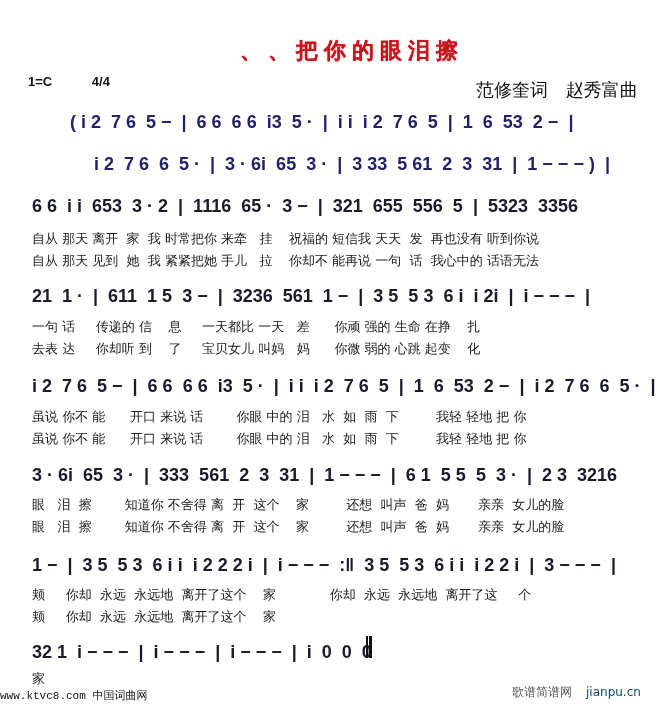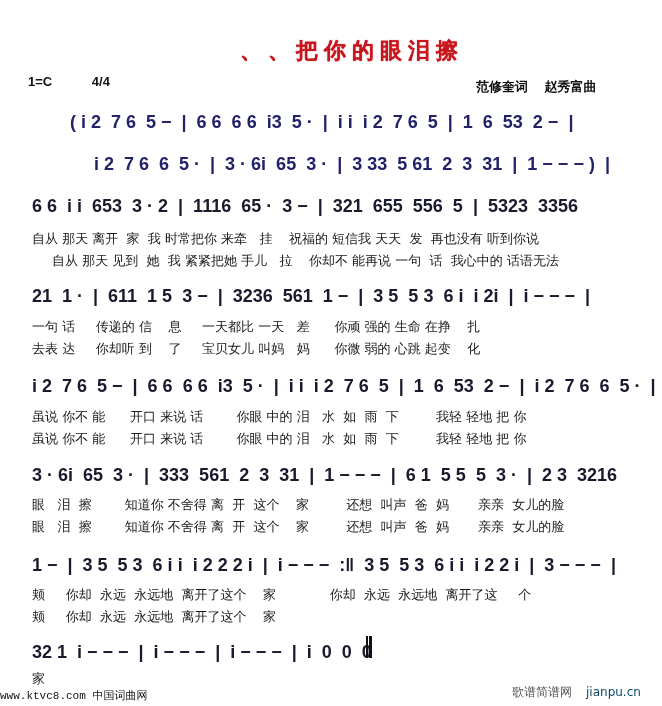--- a/index.html
+++ b/index.html
@@ -13,21 +13,21 @@
     font-size: 22px; color: #c8141c; letter-spacing: 6px;
     text-shadow: 0 0 1px #c8141c;
   }
   .meta-left {
     position: absolute; left: 28px; top: 74px;
     font-family: "Liberation Sans", sans-serif; font-weight: bold; font-size: 13px;
   }
   .meta-left span { margin-right: 36px; }
   .meta-right {
     position: absolute; left: 476px; top: 78px;
-    font-family: "DejaVu Sans", sans-serif; font-weight: bold; font-size: 13px;
+    font-family: "DejaVu Sans", sans-serif; font-weight: normal; font-size: 18px;
   }
   .meta-right span { margin-right: 12px; }
 
   .notes {
     position: absolute; white-space: pre;
     font-family: "Liberation Sans", sans-serif; font-weight: bold;
     font-size: 18px; color: #1a1a2e;
   }
   .notes.intro { color: #22226a; }
   .lyric {
@@ -60,21 +60,21 @@
 <div class="meta-right">
   <span>范修奎词</span>
   <span>赵秀富曲</span>
 </div>
 
 <div class="notes intro" style="left:70px; top:112px;">( i 2  7 6  5 −  |  6 6  6 6  i3  5 ·  |  i i  i 2  7 6  5  |  1  6  53  2 −  |</div>
 <div class="notes intro" style="left:94px; top:154px;">i 2  7 6  6  5 ·  |  3 · 6i  65  3 ·  |  3 33  5 61  2  3  31  |  1 − − − )  |</div>
 
 <div class="notes" style="left:32px; top:196px;">6 6  i i  653  3 · 2  |  1116  65 ·  3 −  |  321  655  556  5  |  5323  3356</div>
 <div class="lyric" style="left:32px; top:230px;">自从 那天 离开  家  我 时常把你 来牵   挂    祝福的 短信我 天天  发  再也没有 听到你说</div>
-<div class="lyric" style="left:32px; top:252px;margin-left:20px;">自从 那天 见到  她  我 紧紧把她 手儿   拉    你却不 能再说 一句  话  我心中的 话语无法</div>
+<div class="lyric" style="left:32px; top:252px;">自从 那天 见到  她  我 紧紧把她 手儿   拉    你却不 能再说 一句  话  我心中的 话语无法</div>
 
 <div class="notes" style="left:32px; top:286px;">21  1 ·  |  611  1 5  3 −  |  3236  561  1 −  |  3 5  5 3  6 i  i 2i  |  i − − −  |</div>
 <div class="lyric" style="left:32px; top:318px;">一句 话     传递的 信    息     一天都比 一天   差      你顽 强的 生命 在挣    扎</div>
 <div class="lyric" style="left:32px; top:340px;">去表 达     你却听 到    了     宝贝女儿 叫妈   妈      你微 弱的 心跳 起变    化</div>
 
 <div class="notes" style="left:32px; top:376px;">i 2  7 6  5 −  |  6 6  6 6  i3  5 ·  |  i i  i 2  7 6  5  |  1  6  53  2 −  |  i 2  7 6  6  5 ·  |</div>
 <div class="lyric" style="left:32px; top:408px;">虽说 你不 能      开口 来说 话        你眼 中的 泪   水  如  雨  下         我轻 轻地 把 你</div>
 <div class="lyric" style="left:32px; top:430px;">虽说 你不 能      开口 来说 话        你眼 中的 泪   水  如  雨  下         我轻 轻地 把 你</div>
 
 <div class="notes" style="left:32px; top:465px;">3 · 6i  65  3 ·  |  333  561  2  3  31  |  1 − − −  |  6 1  5 5  5  3 ·  |  2 3  3216</div>

